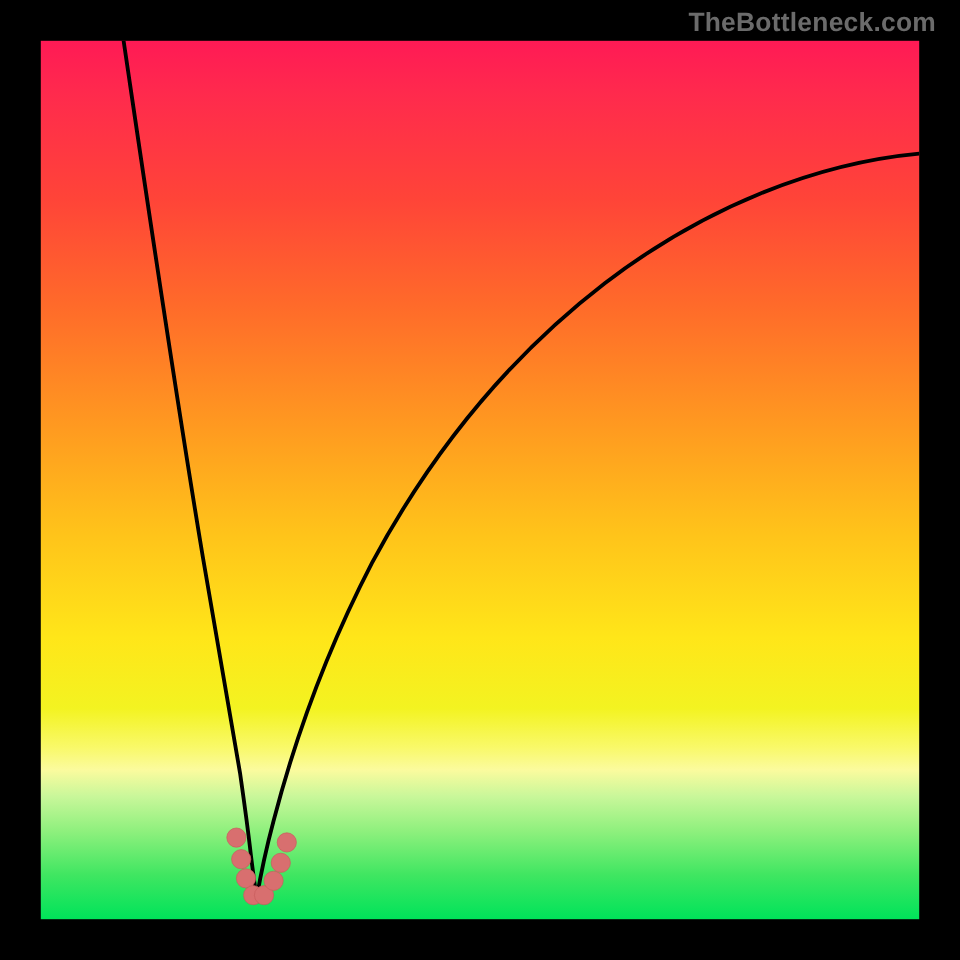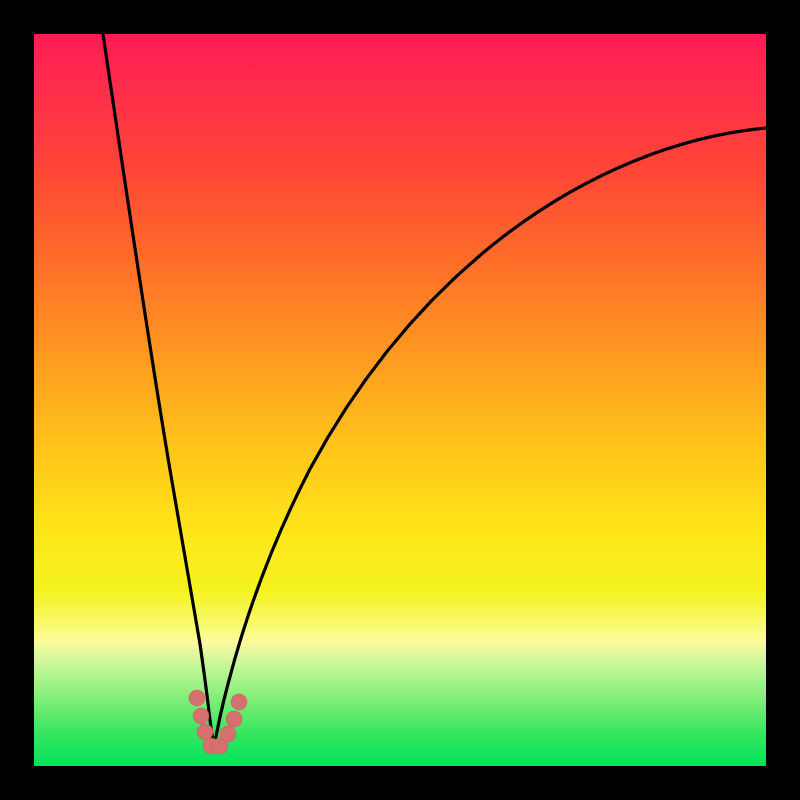--- a/index.html
+++ b/index.html
@@ -87,13 +87,14 @@
         <circle cx="171" cy="698" r="8"></circle>
         <circle cx="177" cy="712" r="8"></circle>
         <circle cx="186" cy="712" r="8"></circle>
         <circle cx="194" cy="700" r="8"></circle>
         <circle cx="200" cy="685" r="8"></circle>
         <circle cx="205" cy="668" r="8"></circle>
       </g>
     </svg>
   </div>
 
+  <div class="watermark">TheBottleneck.com</div>
 </div>
 
 </body></html>

